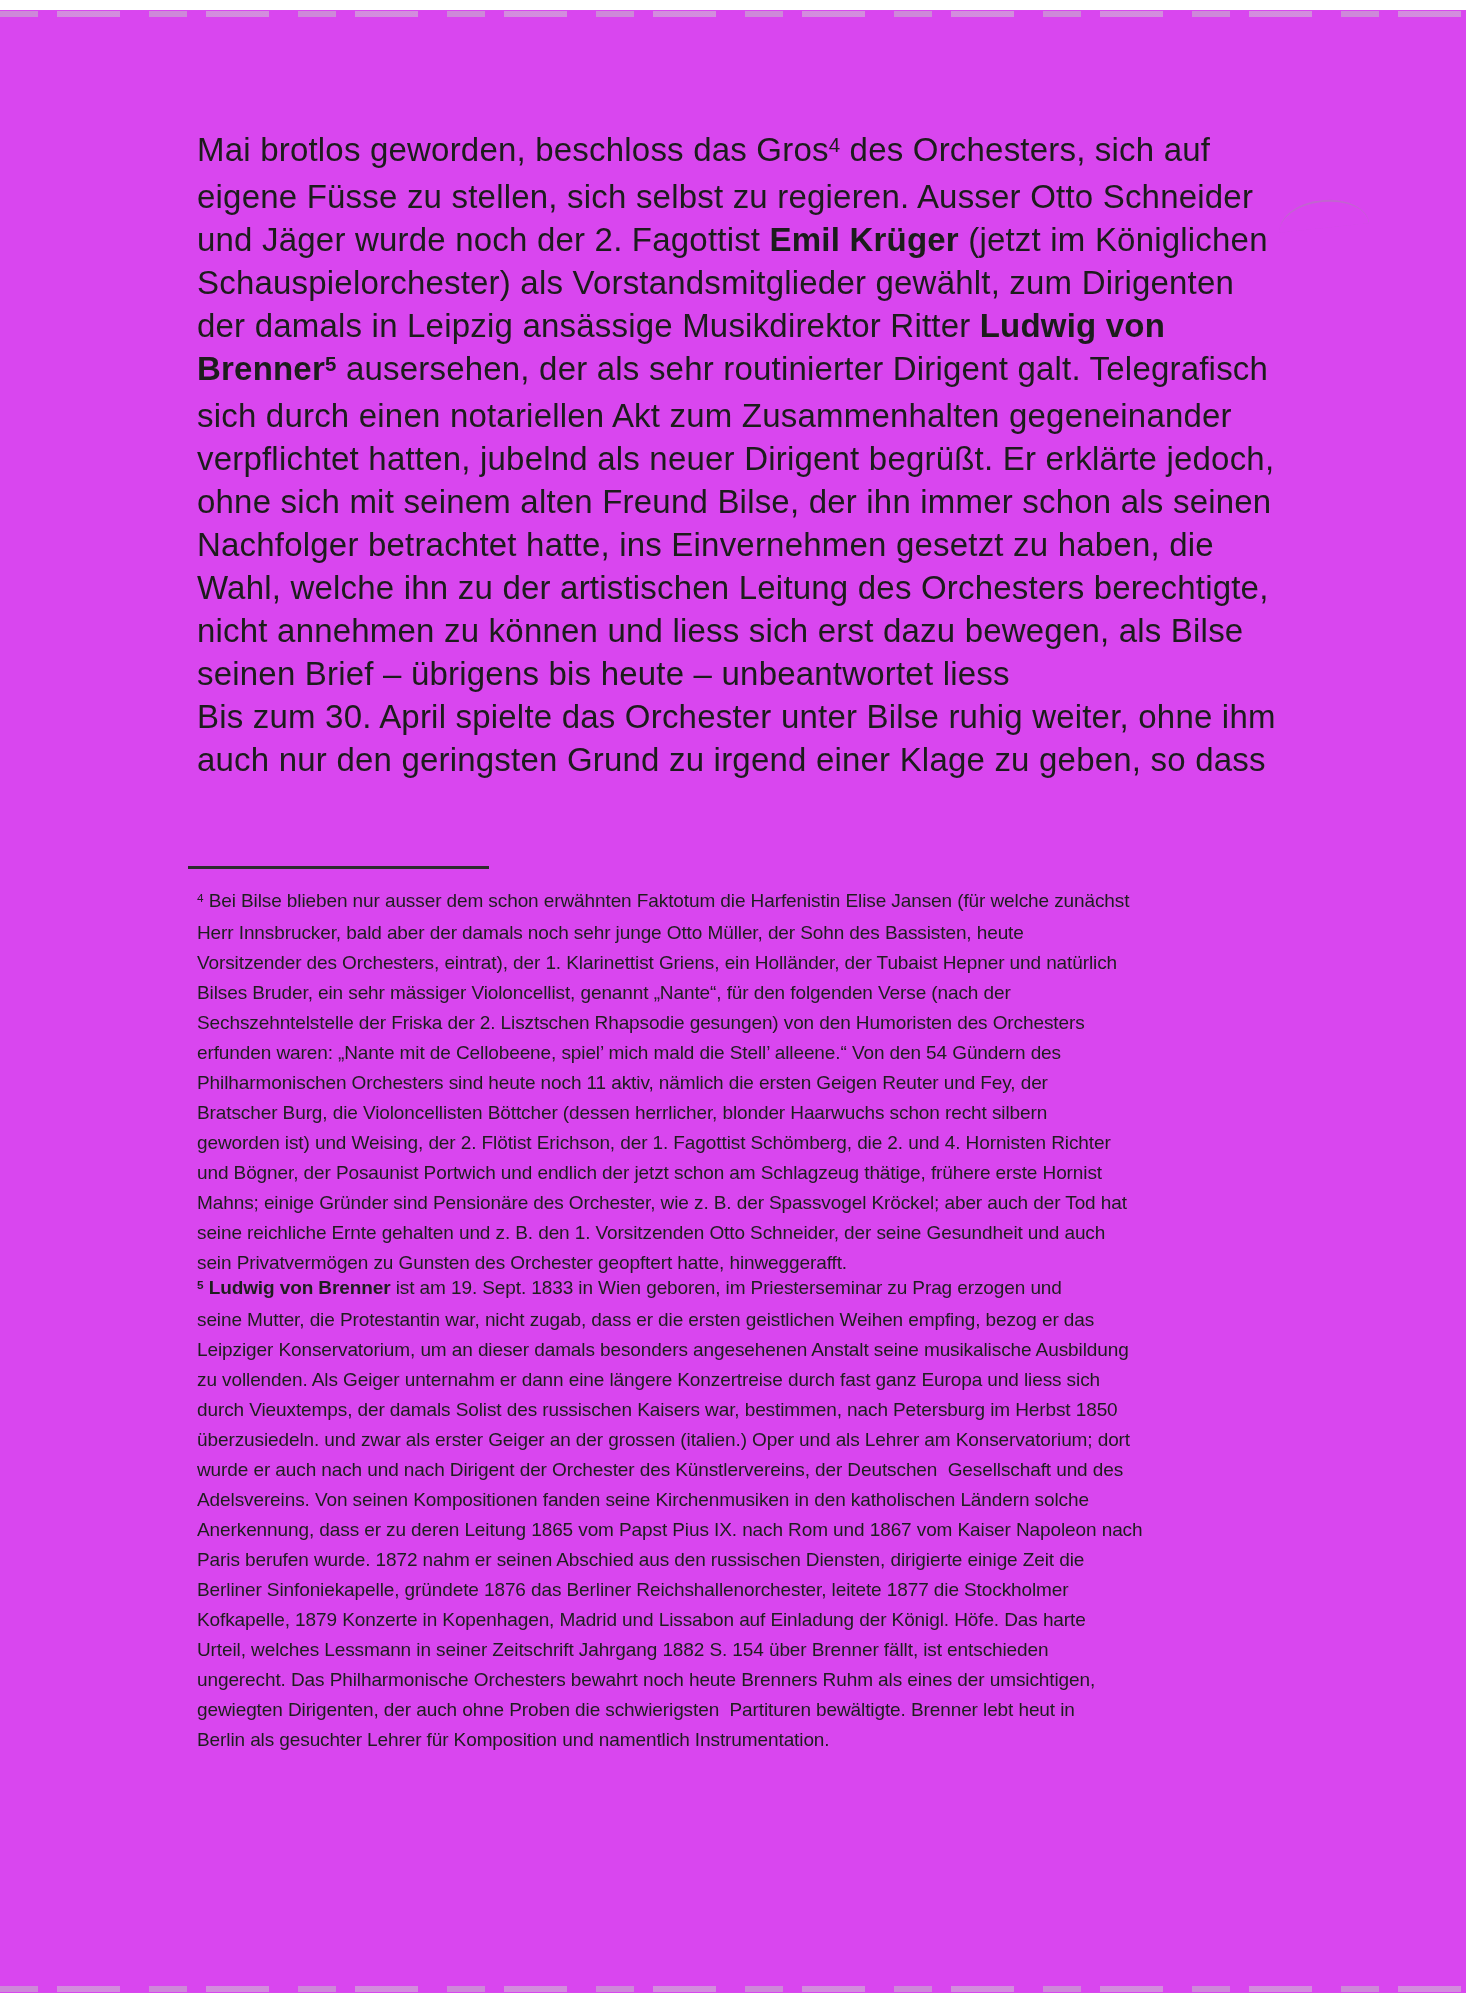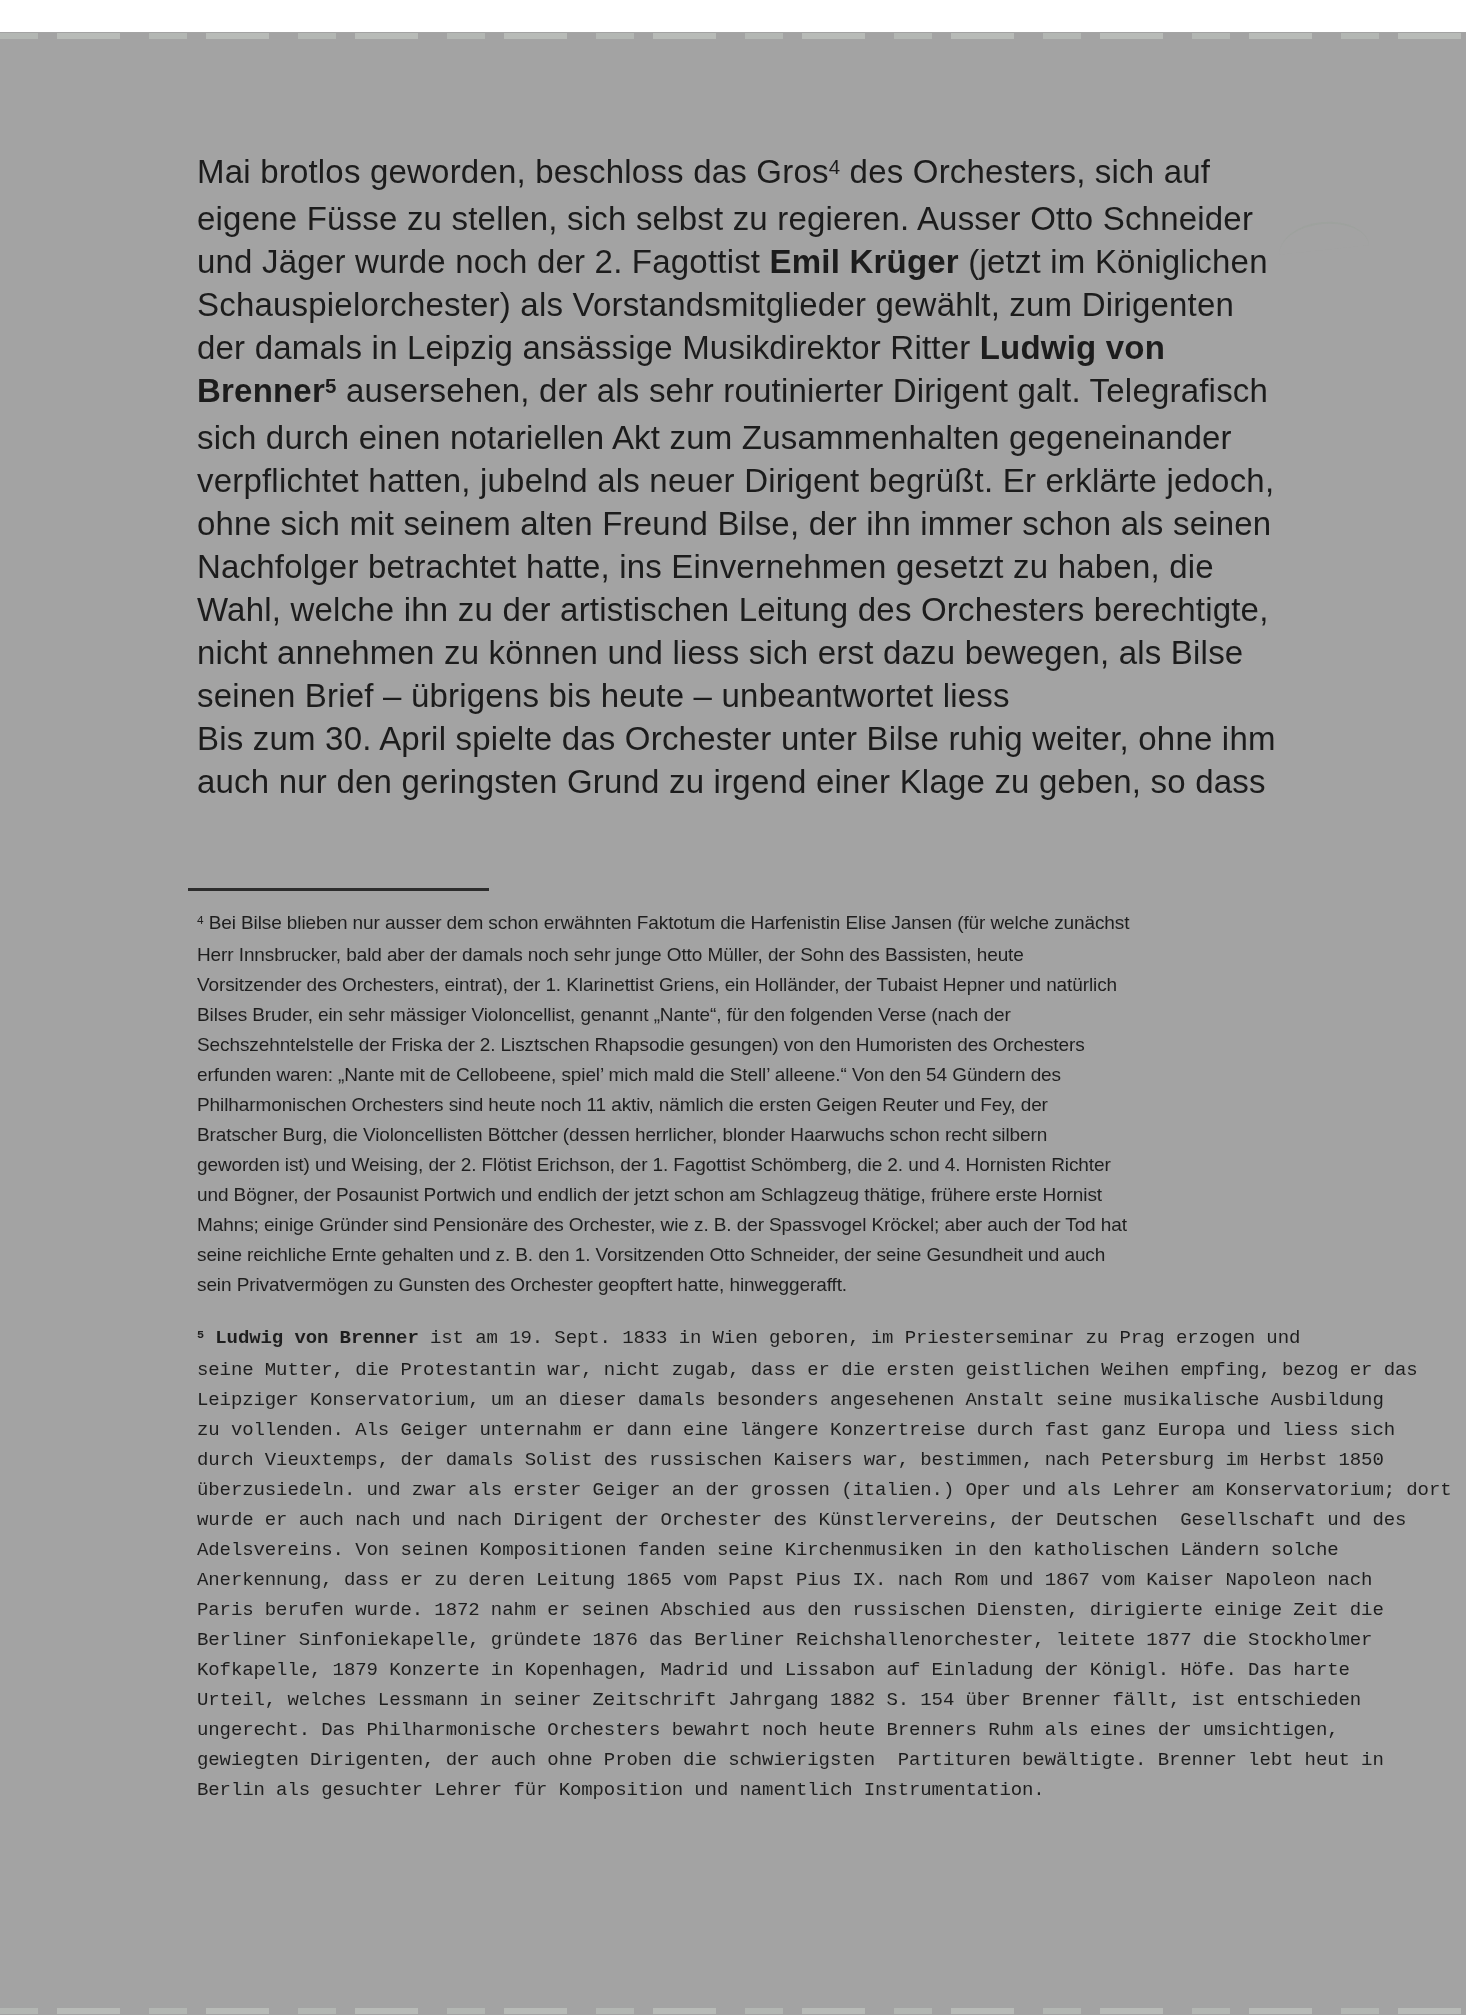--- a/index.html
+++ b/index.html
@@ -39,34 +39,34 @@
   .separator{
     position:absolute;left:188px;top:866px;width:301px;height:3px;
     background:#2c2c2c;
   }
   .footnote{
     position:absolute;left:197px;width:1215px;
     font-size:19px;line-height:30px;color:#1e1e1e;
     letter-spacing:-.1px;
   }
   .fn4{top:886px;}
-  .fn5{top:1301px;font-family:Liberation Mono, monospace;}
+  .fn5{top:1273px;}
 
   .tl{white-space:pre;}
   .tl .b{font-weight:bold;}
   .tl .sup{
     font-size:62%;
     vertical-align:baseline;
     position:relative;top:-0.45em;
   }
 </style>
 </head>
 <body>
 
-<div class="page" style="background: #a3a3a3; margin-top: 22px;">
+<div class="page" style="background: #d946ef;">
   <div class="white-strip top"></div>
   <div class="edge top"></div>
   <div class="smudge"></div>
 
   <div class="main-text">
       <div class="tl"><span>Mai brotlos geworden, beschloss das Gros</span><span class="sup">4</span><span> des Orchesters, sich auf</span></div>
       <div class="tl"><span>eigene Füsse zu stellen, sich selbst zu regieren. Ausser Otto Schneider</span></div>
       <div class="tl"><span>und Jäger wurde noch der 2. Fagottist </span><span class="b">Emil Krüger</span><span> (jetzt im Königlichen</span></div>
       <div class="tl"><span>Schauspielorchester) als Vorstandsmitglieder gewählt, zum Dirigenten</span></div>
       <div class="tl"><span>der damals in Leipzig ansässige Musikdirektor Ritter </span><span class="b">Ludwig von</span></div>

